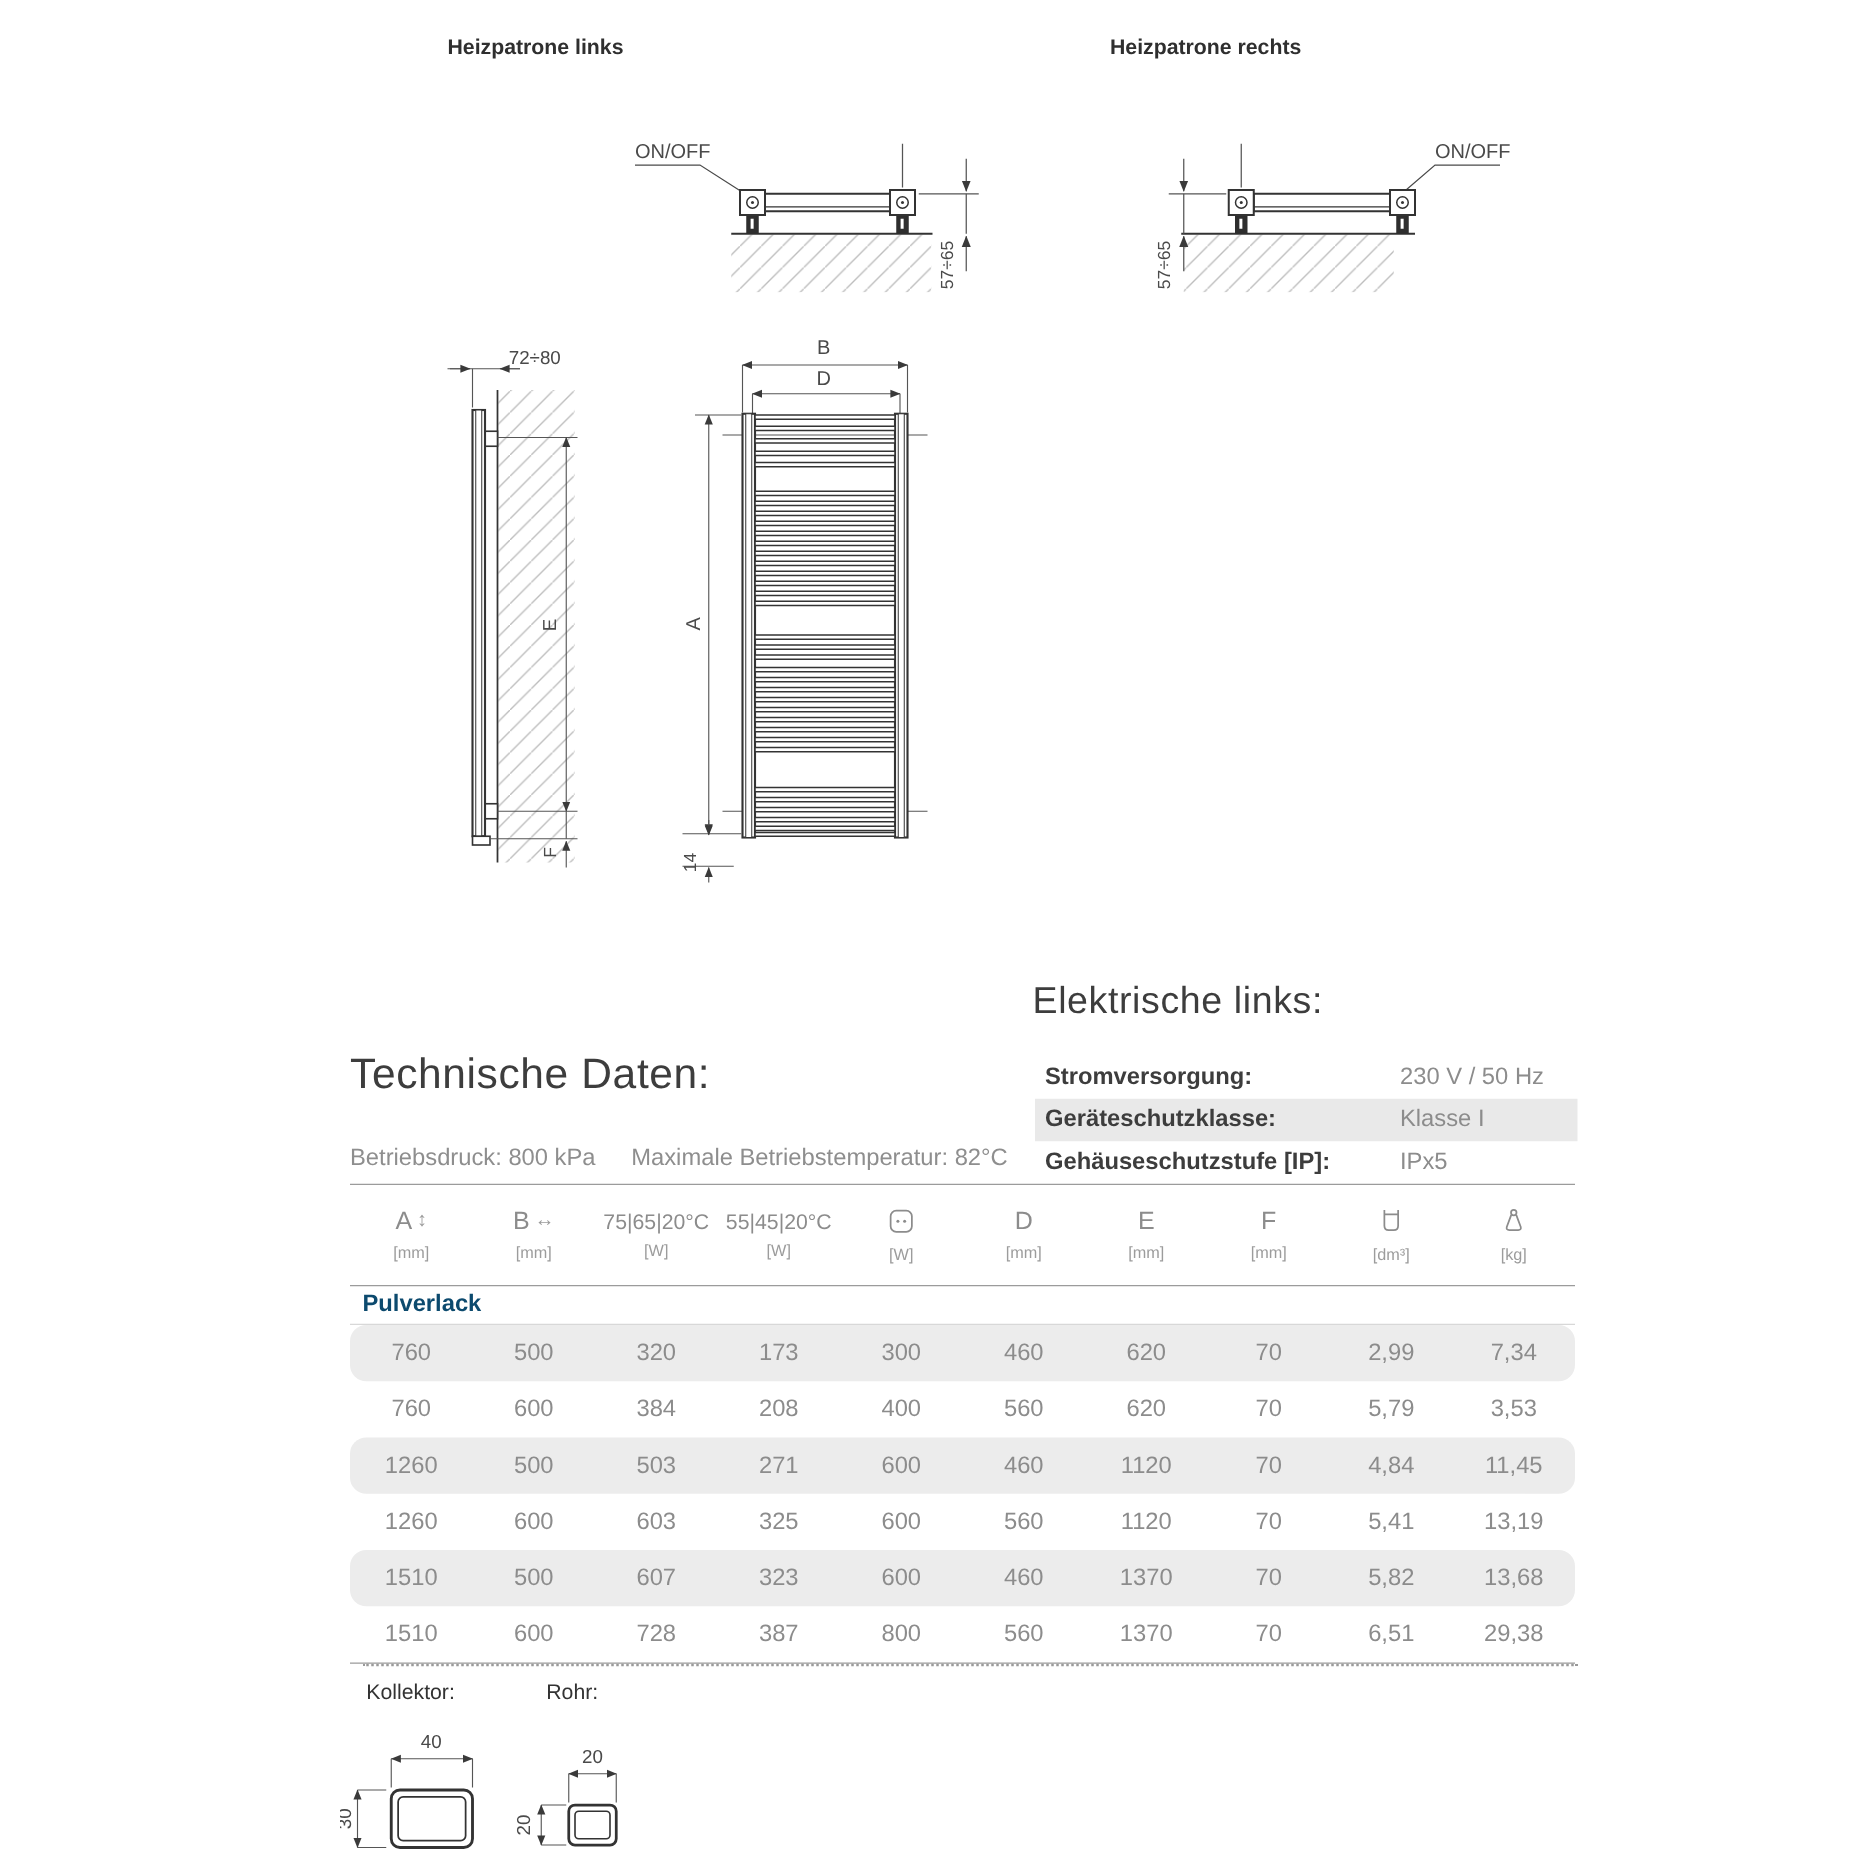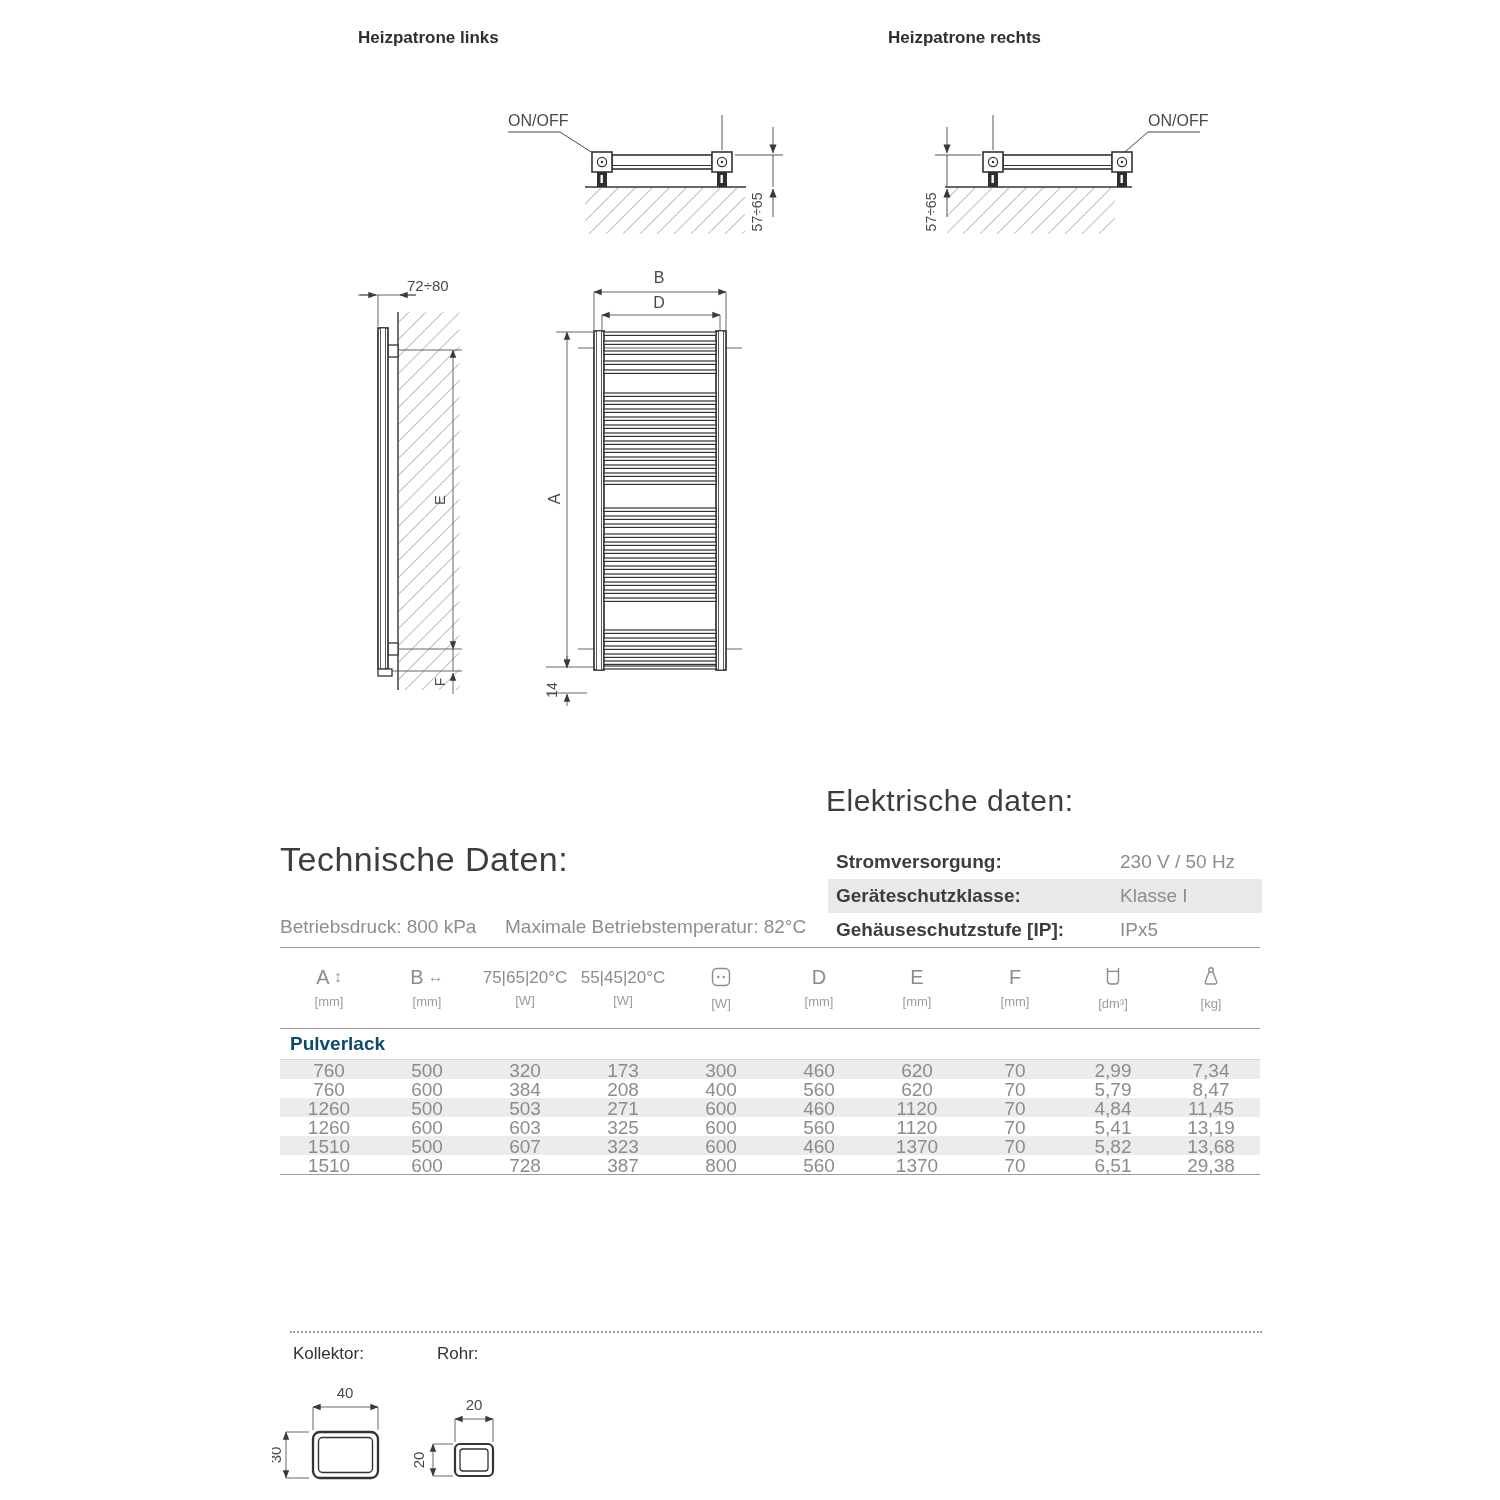--- a/index.html
+++ b/index.html
@@ -23,21 +23,21 @@
   .table{position:absolute;left:280px;top:947px;width:980px;}
   .thead{display:grid;grid-template-columns:repeat(10,98px);height:80px;
          border-top:1px solid #9b9b9b;border-bottom:1px solid #9b9b9b;}
   .thc{display:flex;flex-direction:column;align-items:center;justify-content:center;gap:7px;}
   .thc .lbl{font-size:20px;color:#8c8c8c;display:flex;align-items:center;gap:4px;line-height:1;}
   .thc .sym{font-size:16px;color:#9c9c9c;}
   .thc .unit{font-size:13px;color:#9c9c9c;}
   .icon24{width:24px;height:24px;stroke:#8c8c8c;fill:none;stroke-width:1.4;}
   .grouprow{height:30px;display:flex;align-items:center;padding-left:10px;font-size:19px;
             color:#0c4a6e;font-weight:600;border-bottom:1px solid #d8d8d8;}
-  .trow{display:grid;grid-template-columns:repeat(10,98px);height:19px;align-items:center;}
+  .trow{display:grid;grid-template-columns:repeat(10,98px);height:45px;align-items:center;border-radius:13px;}
   .trow.shade{background:#ececec;}
   .tcell{text-align:center;font-size:19px;color:#8c8c8c;}
   .tbot{border-top:1px solid #9b9b9b;height:0;}
 
   .fn{position:absolute;font-size:16px;color:#8c8c8c;white-space:pre-wrap;}
   .dot{position:absolute;left:290px;top:1331px;width:972px;border-top:2px dotted #9a9a9a;}
   .plabel{position:absolute;font-weight:400;font-size:17px;color:#333;}
 </style>
 </head>
 <body>
@@ -205,21 +205,21 @@
       <rect x="66" y="399" width="112" height="3.4"></rect>
       <rect x="66" y="404" width="112" height="3"></rect>
     </g>
     <text x="121" y="21" font-size="16" text-anchor="middle">B</text>
     <text x="121" y="46" font-size="16" text-anchor="middle">D</text>
     <text transform="translate(22,237) rotate(-90)" font-size="16" text-anchor="middle">A</text>
     <text transform="translate(19,428) rotate(-90)" font-size="14" text-anchor="middle">14</text>
   </svg>
 
   <div class="h-tech">Technische Daten:</div>
-  <div class="h-elec">Elektrische daten:</div>
+  <div class="h-elec">Elektrische links:</div>
   <div class="spec" style="left:280px;top:916px">Betriebsdruck: 800 kPa</div>
   <div class="spec" style="left:505px;top:916px">Maximale Betriebstemperatur: 82°C</div>
 
   <div class="elec">
     <div class="erow">
       <span class="elabel">Stromversorgung:</span>
       <span class="evalue">230 V / 50 Hz</span>
     </div>
     <div class="erow shade">
       <span class="elabel">Geräteschutzklasse:</span>
@@ -308,21 +308,21 @@
     <div class="trow">
       <div class="tcell">760</div>
       <div class="tcell">600</div>
       <div class="tcell">384</div>
       <div class="tcell">208</div>
       <div class="tcell">400</div>
       <div class="tcell">560</div>
       <div class="tcell">620</div>
       <div class="tcell">70</div>
       <div class="tcell">5,79</div>
-      <div class="tcell">8,47</div>
+      <div class="tcell">3,53</div>
     </div>
     <div class="trow shade">
       <div class="tcell">1260</div>
       <div class="tcell">500</div>
       <div class="tcell">503</div>
       <div class="tcell">271</div>
       <div class="tcell">600</div>
       <div class="tcell">460</div>
       <div class="tcell">1120</div>
       <div class="tcell">70</div>

